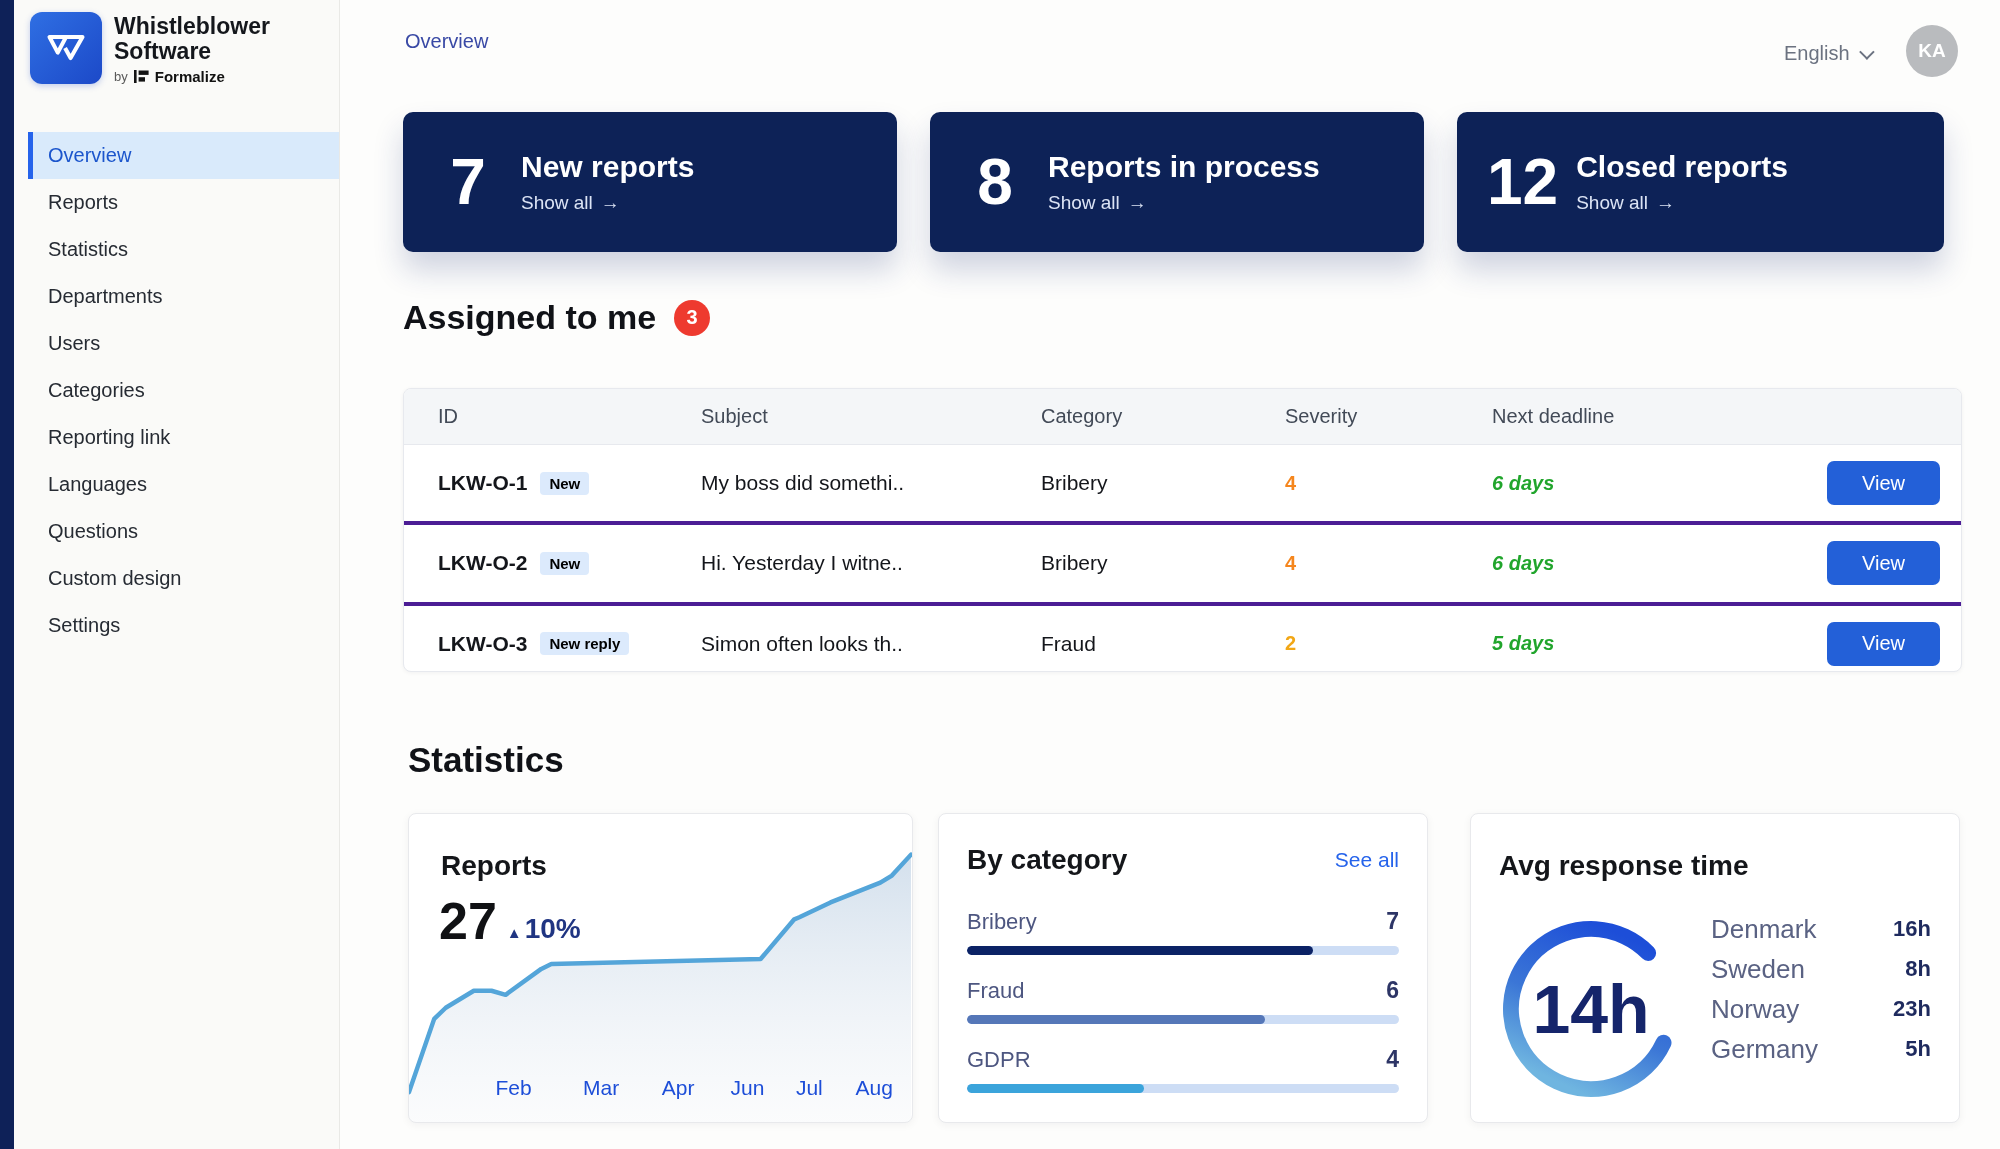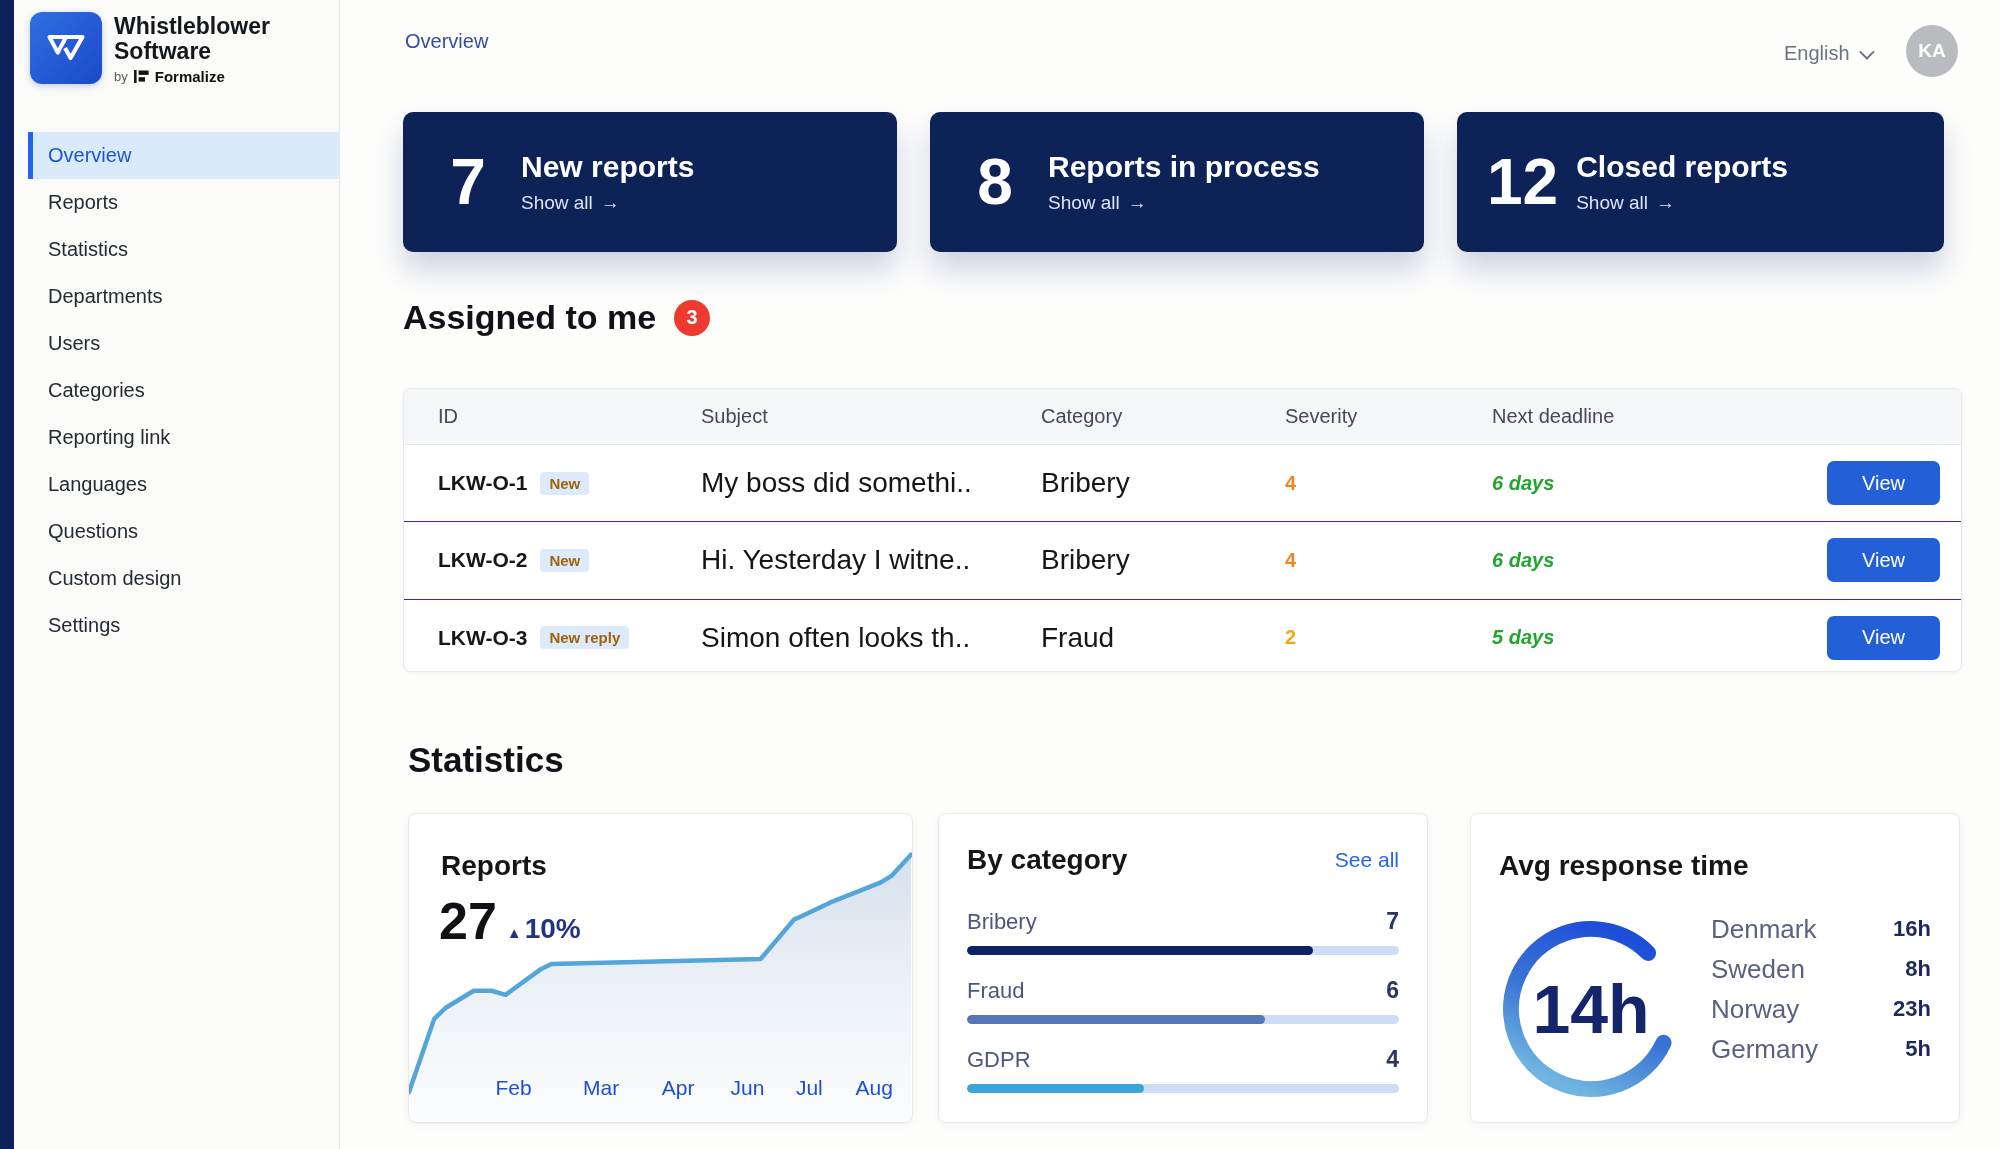--- a/index.html
+++ b/index.html
@@ -35,26 +35,26 @@
   .slink{margin-top:8px;font-size:19px;color:#dce4f5;display:flex;align-items:center;gap:8px;cursor:pointer;}
 
   
   .assigned-head{position:absolute;left:403px;top:298px;display:flex;align-items:center;gap:18px;}
   .assigned-title{font-size:34px;font-weight:700;color:#101217;}
   .badge-red{width:36px;height:36px;border-radius:50%;background:#ee3a2f;color:#fff;font-size:20px;font-weight:700;display:flex;align-items:center;justify-content:center;}
 
   .tableC{position:absolute;left:403px;top:388px;width:1559px;height:284px;background:#fff;border:1px solid #e7e9ee;border-radius:8px;box-sizing:border-box;box-shadow:0 1px 4px rgba(16,24,40,.05);overflow:hidden;}
   .tgrid{display:grid;grid-template-columns:263px 340px 244px 207px 335px 1fr;align-items:center;padding:0 23px 0 34px;}
   .thead{height:55px;background:#f4f6f8;border-bottom:1px solid #e7e9ee;font-size:20px;color:#424a57;}
-  .t-row{height:76.3px;border-bottom:1px solid #4c1d95;}
+  .t-row{height:76.3px;border-bottom:4px solid #4c1d95;}
   .t-row.lastrow{border-bottom:none;}
   .cell-id{display:flex;align-items:center;gap:13px;}
   .rid{font-size:21px;font-weight:700;color:#14161b;}
-  .tag{background:#dceafc;color:#a16207;font-size:15px;font-weight:600;padding:3px 9px;border-radius:4px;}
-  .subj,.catg{font-size:28px;color:#14161b;}
+  .tag{background:#dceafc;color:#000000;font-size:15px;font-weight:600;padding:3px 9px;border-radius:4px;}
+  .subj,.catg{font-size:21px;color:#14161b;}
   .sev{font-size:20px;font-weight:700;}
   .dline{font-size:20px;font-weight:700;color:#21a52c;font-style:italic;}
   .view-btn{margin-left:auto;width:113px;height:44px;border:none;border-radius:7px;background:#2360d8;color:#fff;font-size:20px;font-family:inherit;cursor:pointer;}
 
   
   .stats-title{position:absolute;left:408px;top:740px;font-size:35px;font-weight:700;color:#101217;}
   .bcard{position:absolute;top:813px;height:310px;background:#fff;border:1px solid #e8e9ec;border-radius:8px;box-sizing:border-box;box-shadow:0 2px 8px rgba(16,24,40,.05);}
   .card-reports{left:408px;width:505px;overflow:hidden;}
   .trend{position:absolute;left:0;top:0;width:100%;height:100%;}
   .rep-title{position:absolute;left:32px;top:36px;font-size:28px;font-weight:700;color:#14161a;}

